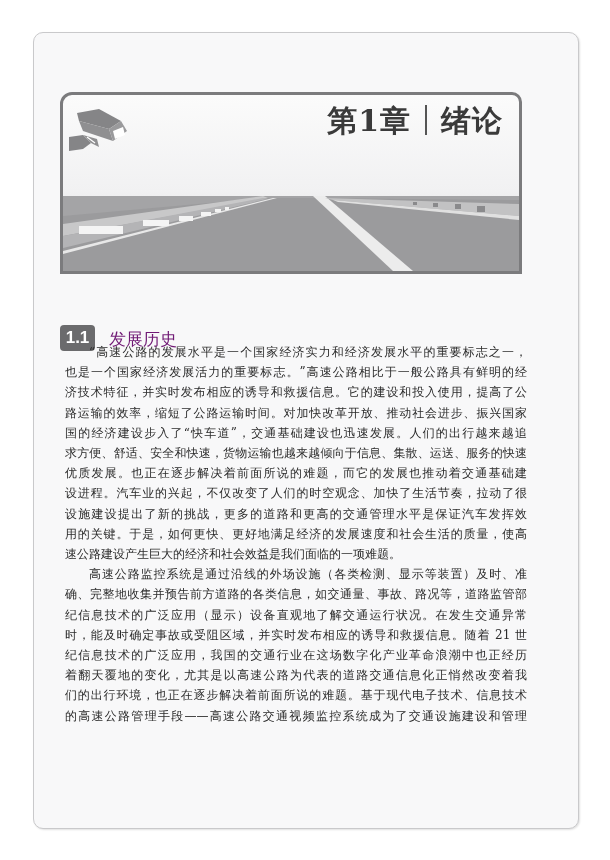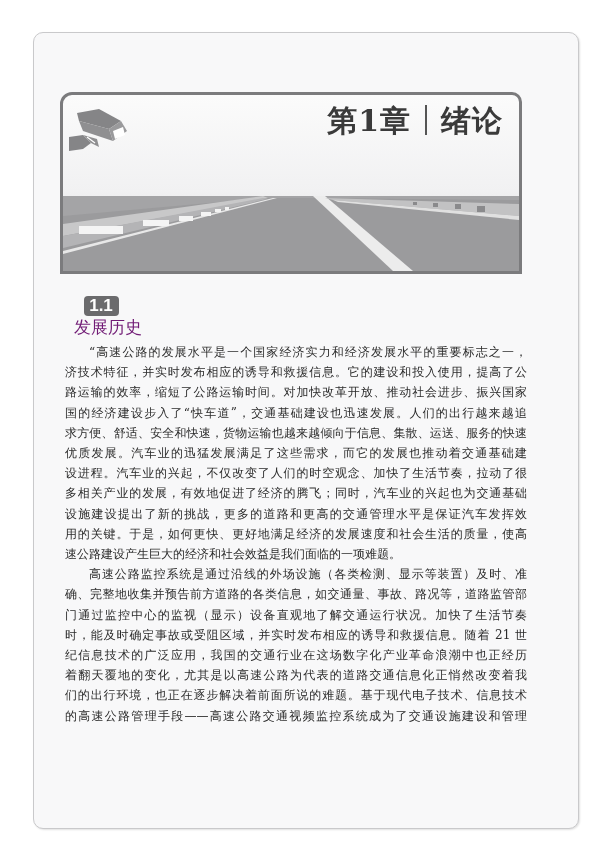--- a/index.html
+++ b/index.html
@@ -18,21 +18,21 @@
     background: linear-gradient(#fbfbfb 0%, #f1f1f2 55%, #e6e6e7 70%, #a9a9ab 72%, #9d9d9f 100%);
     overflow:hidden;
   }
   .banner-title {
     position:absolute; right:16px; top:6px; font-size:30px; font-weight:bold; color:#3a3a3a;
     letter-spacing:1px; white-space:nowrap;
   }
   .banner-title .sep { display:inline-block; width:2px; height:30px; background:#555; margin:0 14px; vertical-align:-4px; }
   .camera { position:absolute; left:6px; top:12px; }
   .road { position:absolute; left:0; bottom:0; }
-  .section-head { position:absolute; left:60px; top:296px; height:28px; display:flex; align-items:center;flex-direction:column; }
+  .section-head { position:absolute; left:60px; top:323px; height:28px; display:flex; align-items:flex-end; }
   .badge {
     width:35px; height:26px; background:#6b6b6d; color:#fff; border-radius:4px;
     font-family:"Liberation Sans", sans-serif; font-weight:bold; font-size:17px;
     display:flex; align-items:center; justify-content:center;
   }
   .section-title { margin-left:14px; font-family:"DejaVu Sans", sans-serif; font-size:17px; color:#701a75; }
   .body-text {
     position:absolute; left:65px; top:342px; width:462px;
     font-size:12px; line-height:20.2px; color:#2b2b2b; text-align:justify;
   }
@@ -85,34 +85,34 @@
 </div>
 
 <div class="section-head">
   <div class="badge">1.1</div>
   <div class="section-title">发展历史</div>
 </div>
 
 <div class="body-text">
   <p>
     <span class="line">“高速公路的发展水平是一个国家经济实力和经济发展水平的重要标志之一，</span>
+    <span class="line" style="margin-left:-2em">也是一个国家经济发展活力的重要标志。”高速公路相比于一般公路具有鲜明的经</span>
     <span class="line" style="margin-left:-2em">济技术特征，并实时发布相应的诱导和救援信息。它的建设和投入使用，提高了公</span>
     <span class="line" style="margin-left:-2em">路运输的效率，缩短了公路运输时间。对加快改革开放、推动社会进步、振兴国家</span>
     <span class="line" style="margin-left:-2em">国的经济建设步入了“快车道”，交通基础建设也迅速发展。人们的出行越来越追</span>
     <span class="line" style="margin-left:-2em">求方便、舒适、安全和快速，货物运输也越来越倾向于信息、集散、运送、服务的快速</span>
-    <span class="line" style="margin-left:-2em">优质发展。汽车业的迅猛发展满足了这些需求，而它的发展也推动着交通基础建</span>
+    <span class="line" style="margin-left:-2em">优质发展。也正在逐步解决着前面所说的难题，而它的发展也推动着交通基础建</span>
     <span class="line" style="margin-left:-2em">设进程。汽车业的兴起，不仅改变了人们的时空观念、加快了生活节奏，拉动了很</span>
-    <span class="line" style="margin-left:-2em">多相关产业的发展，有效地促进了经济的腾飞；同时，汽车业的兴起也为交通基础</span>
     <span class="line" style="margin-left:-2em">设施建设提出了新的挑战，更多的道路和更高的交通管理水平是保证汽车发挥效</span>
     <span class="line" style="margin-left:-2em">用的关键。于是，如何更快、更好地满足经济的发展速度和社会生活的质量，使高</span>
     <span class="line last" style="margin-left:-2em">速公路建设产生巨大的经济和社会效益是我们面临的一项难题。</span>
   </p>
   <p>
     <span class="line">高速公路监控系统是通过沿线的外场设施（各类检测、显示等装置）及时、准</span>
     <span class="line" style="margin-left:-2em">确、完整地收集并预告前方道路的各类信息，如交通量、事故、路况等，道路监管部</span>
-    <span class="line" style="margin-left:-2em">门通过监控中心的监视（显示）设备直观地了解交通运行状况。加快了生活节奏</span>
+    <span class="line" style="margin-left:-2em">纪信息技术的广泛应用（显示）设备直观地了解交通运行状况。在发生交通异常</span>
     <span class="line" style="margin-left:-2em">时，能及时确定事故或受阻区域，并实时发布相应的诱导和救援信息。随着 21 世</span>
     <span class="line" style="margin-left:-2em">纪信息技术的广泛应用，我国的交通行业在这场数字化产业革命浪潮中也正经历</span>
     <span class="line" style="margin-left:-2em">着翻天覆地的变化，尤其是以高速公路为代表的道路交通信息化正悄然改变着我</span>
     <span class="line" style="margin-left:-2em">们的出行环境，也正在逐步解决着前面所说的难题。基于现代电子技术、信息技术</span>
     <span class="line" style="margin-left:-2em">的高速公路管理手段——高速公路交通视频监控系统成为了交通设施建设和管理</span>
   </p>
 </div>
 
 </body></html>

